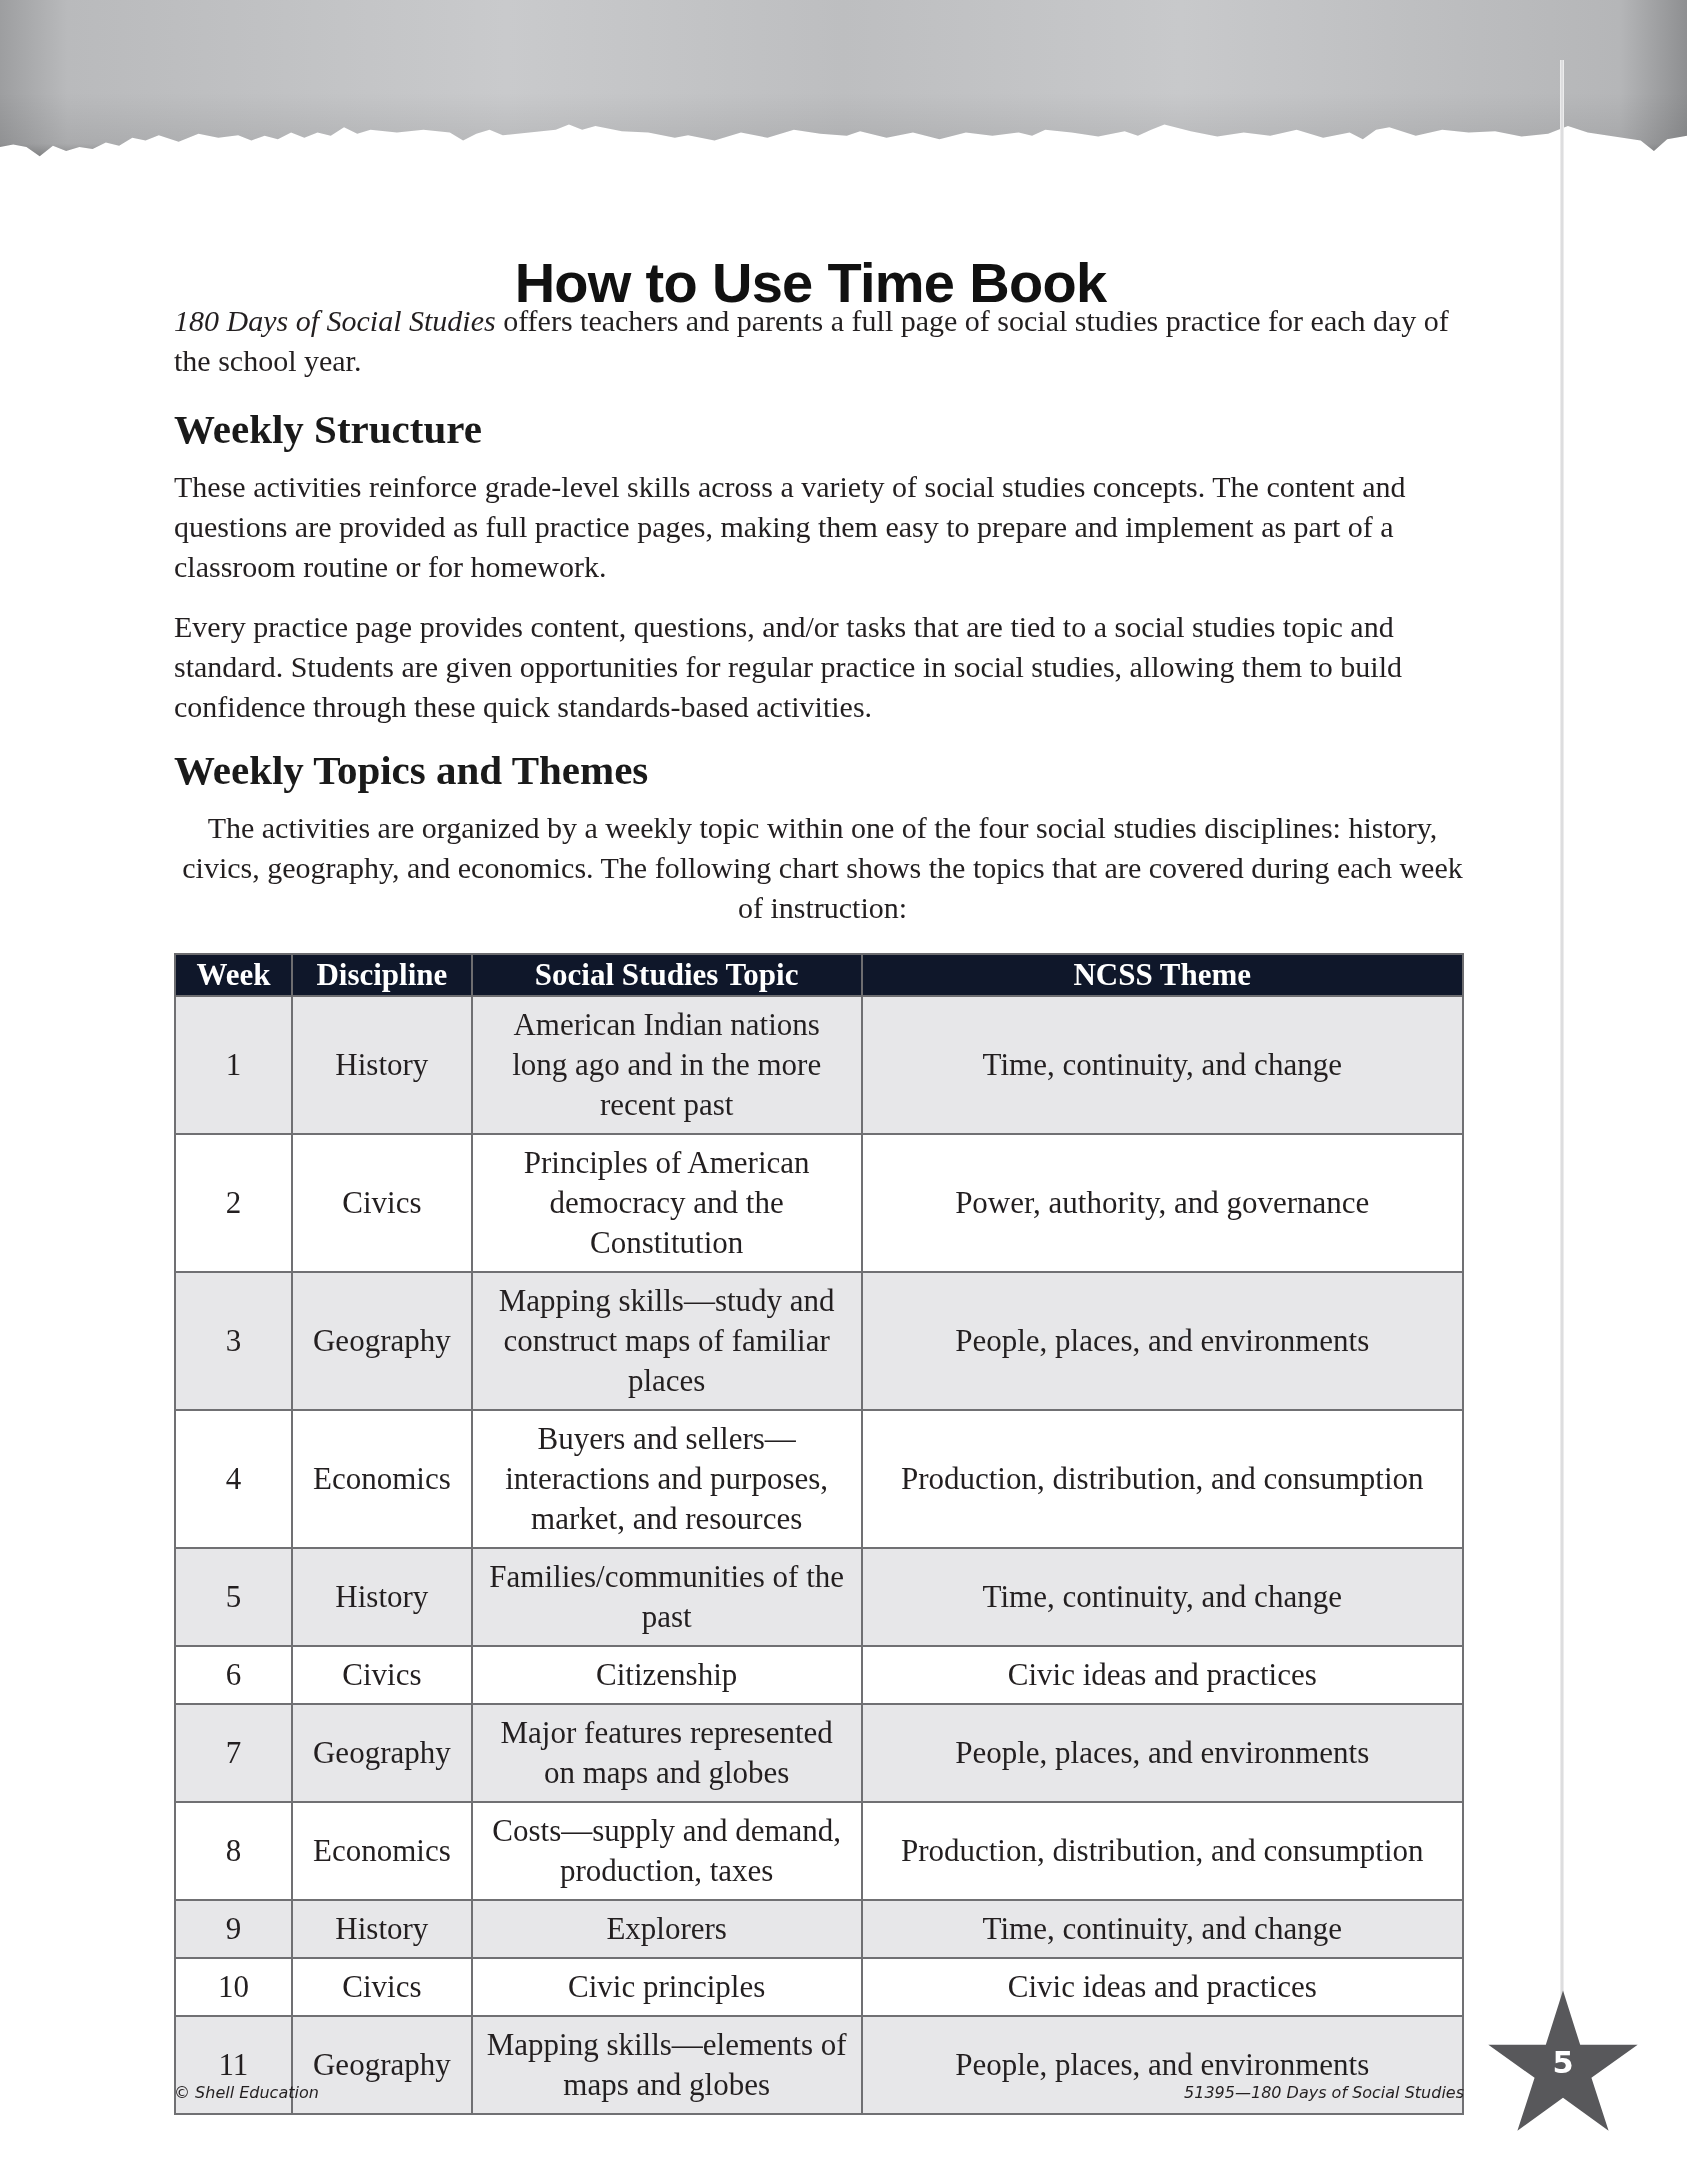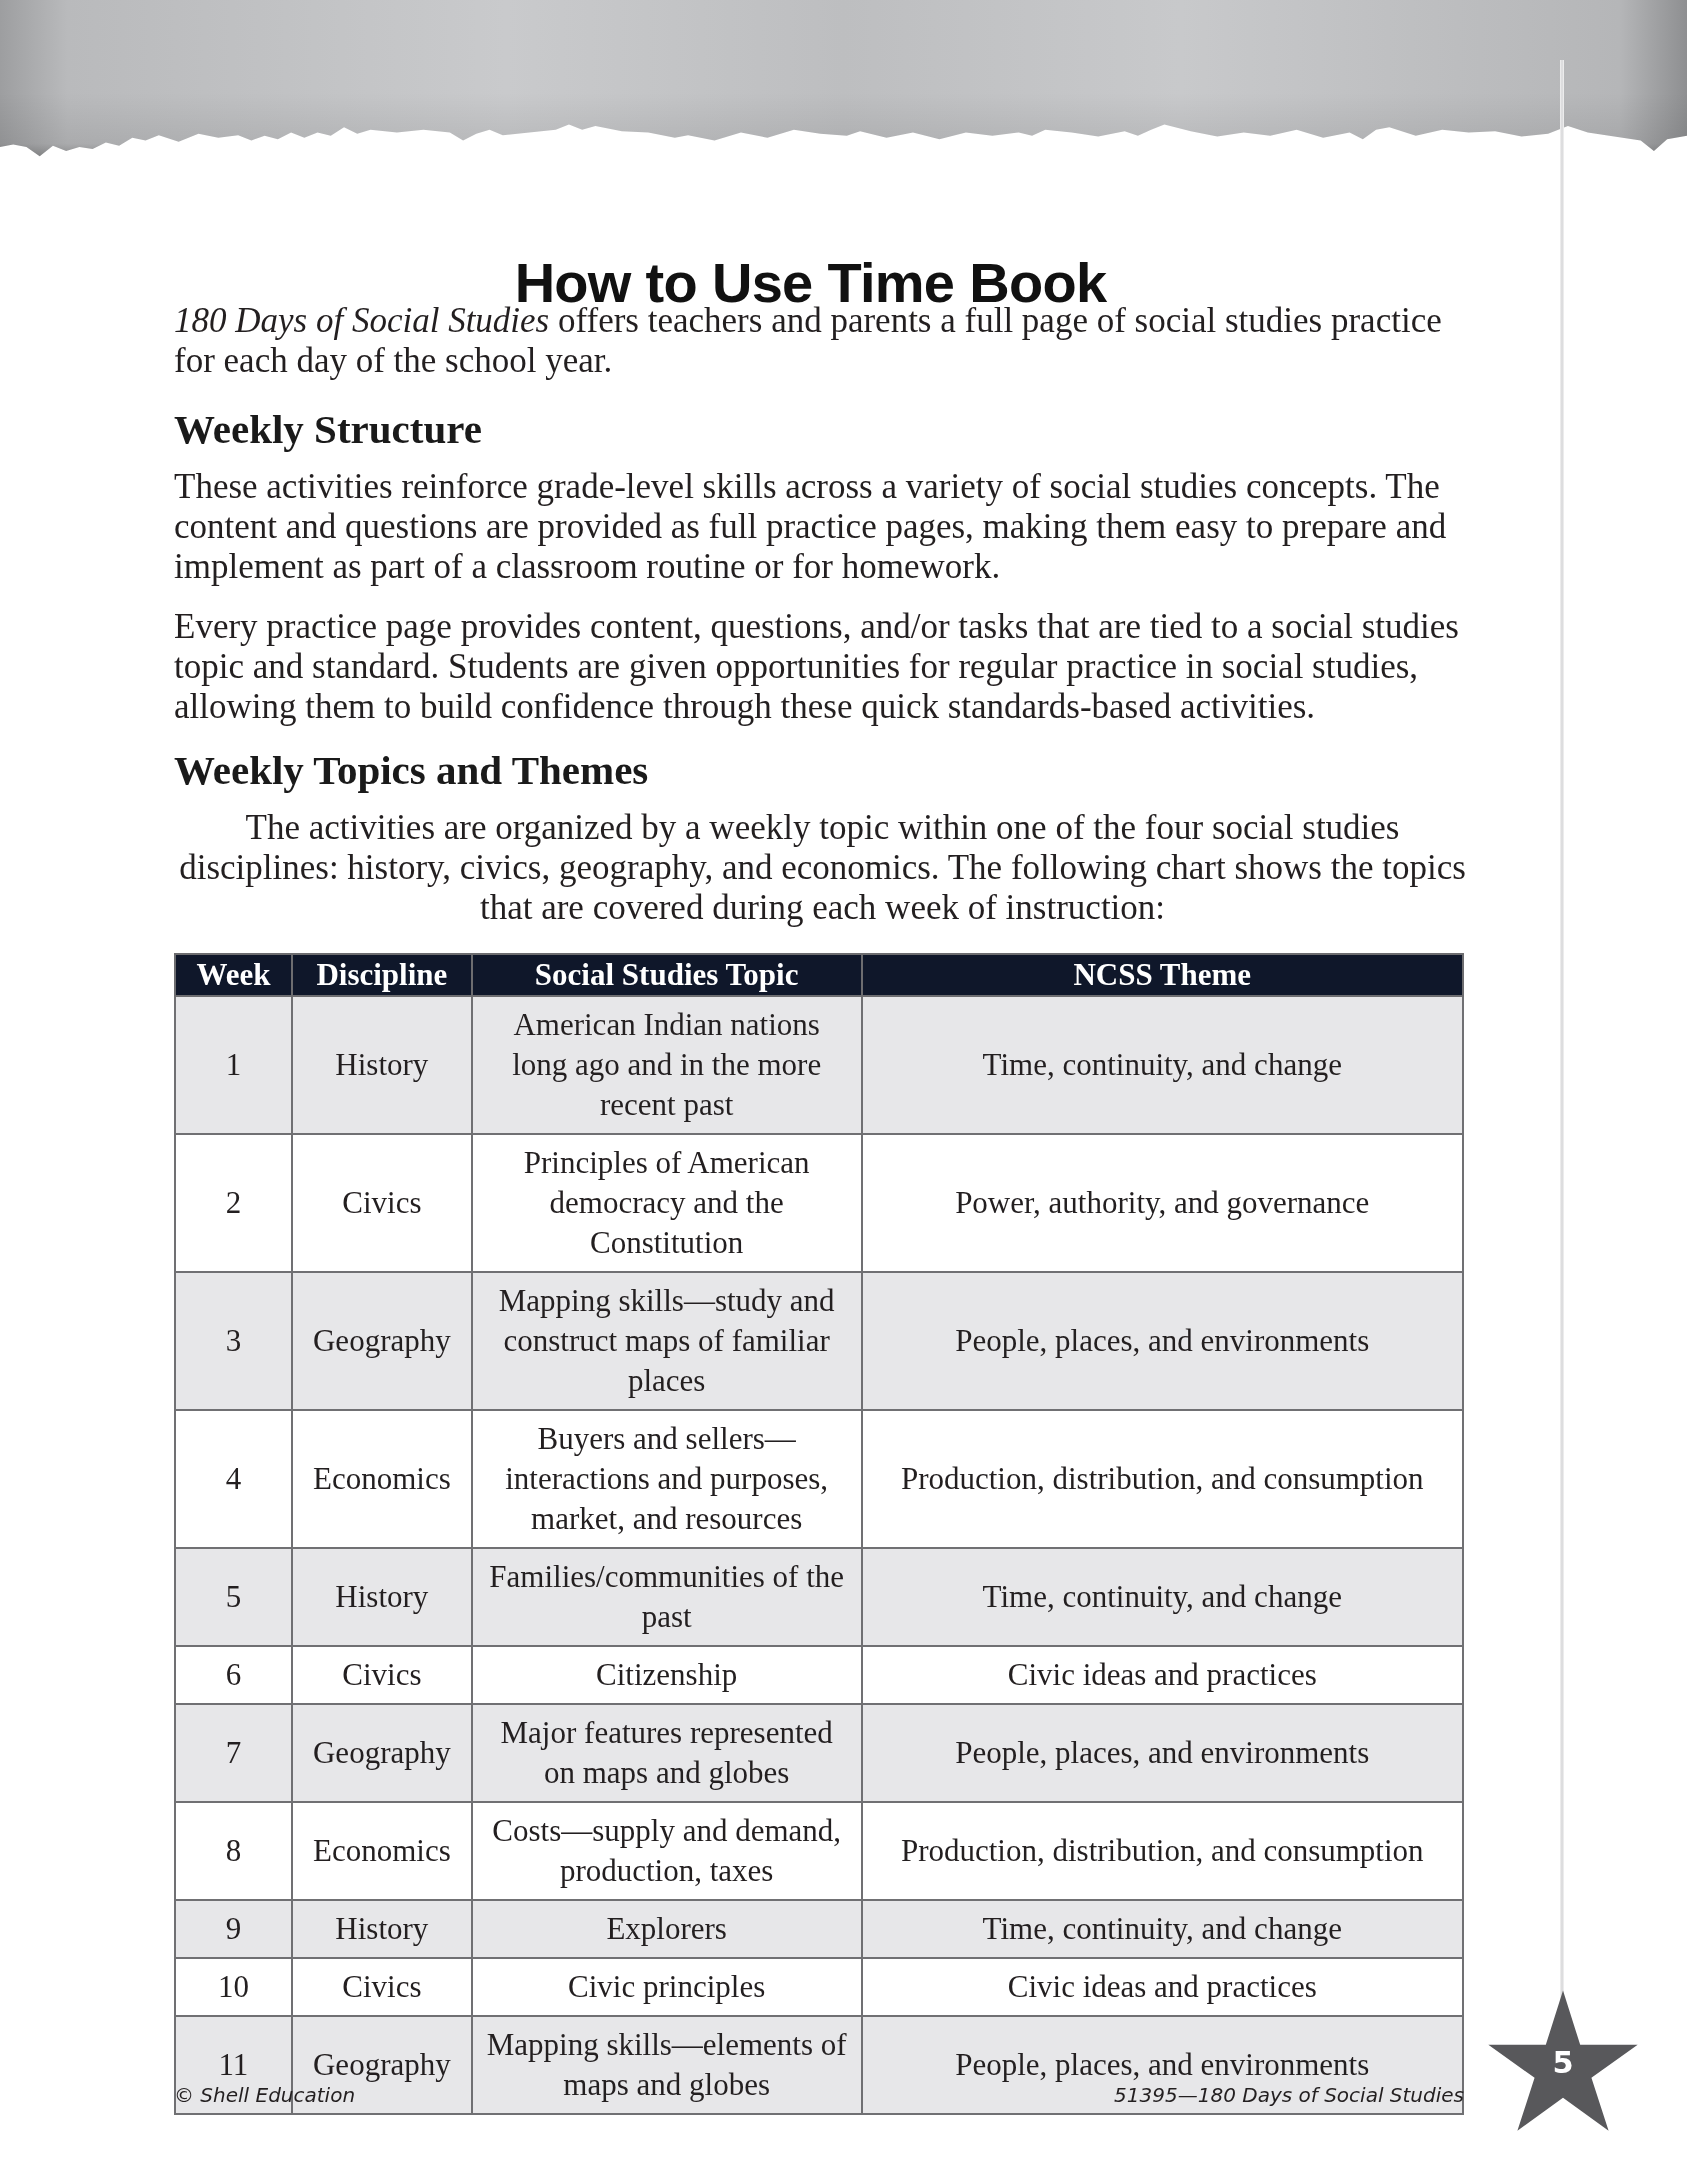--- a/index.html
+++ b/index.html
@@ -15,21 +15,21 @@
     position: absolute; left: 1560px; top: 60px; width: 4px; height: 1958px;
     background: linear-gradient(to right, #f3f3f3, #d6d6d8, #f3f3f3);
   }
   .page-title {
     position: absolute; left: 0; width: 1621px; top: 212px; text-align: center;
     font-family: "Liberation Sans", "DejaVu Sans", sans-serif;
     font-weight: bold; font-size: 56px; letter-spacing: -0.7px; color: #111;
   }
   .para {
     position: absolute; left: 174px; width: 1297px;
-    font-size: 35px; line-height: 40px; margin: 0;
+    font-size: 30px; line-height: 40px; margin: 0;
   }
   .para em { font-style: italic; }
   .section-heading {
     position: absolute; left: 174px; font-weight: bold; font-size: 41px; margin: 0;
     color: #1a1a1a;
   }
   table.topics {
     position: absolute; left: 174px; top: 953px; width: 1290px;
     border-collapse: collapse; font-size: 31px; line-height: 40px;
   }
@@ -38,21 +38,21 @@
     height: 38px; padding: 0 6.6px; border: 2px solid #6d6d70; text-align: center;
   }
   table.topics td {
     border: 2px solid #707073; padding: 8px 12px; vertical-align: middle; text-align: center;
   }
   table.topics td.week { text-align: center; padding: 0; }
   table.topics tr.shade td { background: #e7e7e9; }
   table.topics tr.plain td { background: #ffffff; }
   .footer-left, .footer-right {
     position: absolute; top: 2083px; font-family: "DejaVu Sans", sans-serif;
-    font-style: italic; font-size: 20px; color: #231f20;
+    font-style: italic; font-size: 16px; color: #231f20;
   }
   .footer-left { left: 174px; }
   .footer-right { right: 223px; }
   .page-star {
     position: absolute; left: 1487px; top: 1985px; width: 152px; height: 146px;
   }
 </style>
 </head>
 <body>
 

